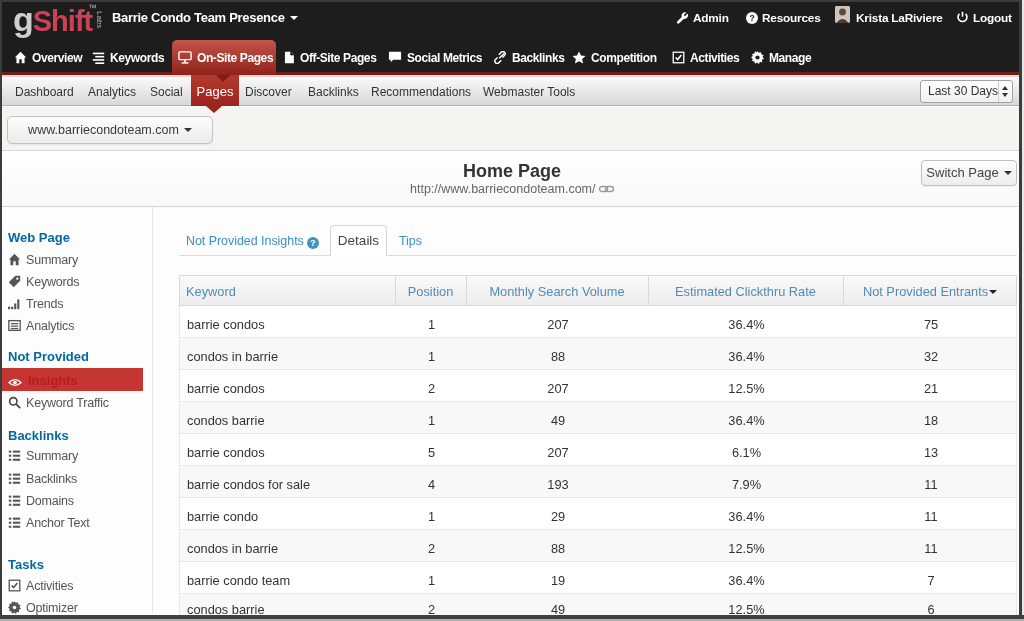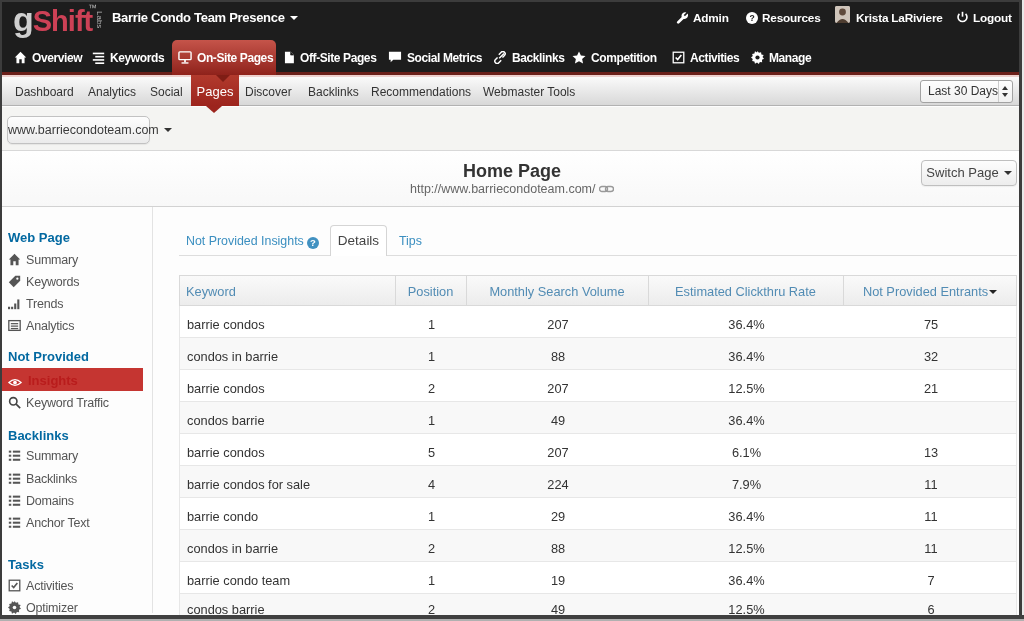--- a/index.html
+++ b/index.html
@@ -42,21 +42,21 @@
 #pagestab { left:191px; top:75px; width:48px; height:31px; background:linear-gradient(#b23a2d,#9c241d); z-index:7; }
 #pagestab-point { left:206px; top:106px; width:0; height:0; border-left:8px solid transparent; border-right:8px solid transparent; border-top:7px solid #9c241d; z-index:7; }
 #pagestab-label { left:191px; top:84px; width:48px; text-align:center; font-size:13px; color:#fff; z-index:9; }
 #select30 { left:920px; top:80px; width:93px; height:23px; background:linear-gradient(#fefefe,#f0f0f0); border:1px solid #a2a2a2; border-radius:3px; font-size:12px; color:#333; line-height:21px; padding-left:7px; }
 #select30 .sep { position:absolute; right:13px; top:0; width:1px; height:21px; background:#cccccc; }
 #select30 .up { position:absolute; right:4px; top:5px; width:0; height:0; border-left:3.5px solid transparent; border-right:3.5px solid transparent; border-bottom:4px solid #333; }
 #select30 .dn { position:absolute; right:4px; top:12px; width:0; height:0; border-left:3.5px solid transparent; border-right:3.5px solid transparent; border-top:4px solid #333; }
 
 
 #domainband { left:2px; top:107px; width:1017px; height:44px; background:#f4f4f2; border-bottom:1px solid #d8d8d8; }
-#domainbtn { left:7px; top:116px; width:143px; height:28px; background:linear-gradient(#fdfdfd,#ebebeb); border:1px solid #c2c2c2; border-radius:5px; font-size:12.5px; color:#3a3a3a; text-align:center; line-height:26px; white-space:nowrap; box-shadow:0 1px 1px rgba(0,0,0,0.06); }
+#domainbtn { left:7px; top:116px; width:206px; height:28px; background:linear-gradient(#fdfdfd,#ebebeb); border:1px solid #c2c2c2; border-radius:5px; font-size:12.5px; color:#3a3a3a; text-align:center; line-height:26px; white-space:nowrap; box-shadow:0 1px 1px rgba(0,0,0,0.06); }
 
 
 #pageheader { left:2px; top:151px; width:1017px; height:56px; background:linear-gradient(#ffffff,#f8f8f8); border-bottom:1px solid #d2d2d2; }
 #hp-title { left:2px; top:161px; width:1020px; text-align:center; font-size:18px; font-weight:bold; color:#333; }
 #hp-url { left:2px; top:182px; width:1020px; text-align:center; font-size:12.5px; color:#666; }
 #switchbtn { left:921px; top:160px; width:96px; height:26px; background:linear-gradient(#fdfdfd,#ededed); border:1px solid #bfbfbf; border-radius:4px; font-size:13px; color:#444; text-align:center; line-height:24px; box-shadow:0 1px 1px rgba(0,0,0,0.05); }
 
 
 #sideborder { left:152px; top:207px; width:1px; height:406px; background:#e3e3e3; }
 .sbhead { left:8px; font-size:13px; font-weight:bold; color:#0369a1; white-space:nowrap; }
@@ -295,32 +295,33 @@
         <div class="abs td" style="left:216px; top:11px; width:71px; text-align:center;">2</div>
         <div class="abs td" style="left:287px; top:11px; width:182px; text-align:center;">207</div>
         <div class="abs td" style="left:469px; top:11px; width:195px; text-align:center;">12.5%</div>
         <div class="abs td" style="left:664px; top:11px; width:174px; text-align:center;">21</div>
       </div>
   <div class="abs row alt" style="top:402px;">
         <div class="abs td" style="left:7px; top:11px;">condos barrie</div>
         <div class="abs td" style="left:216px; top:11px; width:71px; text-align:center;">1</div>
         <div class="abs td" style="left:287px; top:11px; width:182px; text-align:center;">49</div>
         <div class="abs td" style="left:469px; top:11px; width:195px; text-align:center;">36.4%</div>
+        <div class="abs td" style="left:664px; top:11px; width:174px; text-align:center;">18</div>
       </div>
   <div class="abs row" style="top:434px;">
         <div class="abs td" style="left:7px; top:11px;">barrie condos</div>
         <div class="abs td" style="left:216px; top:11px; width:71px; text-align:center;">5</div>
         <div class="abs td" style="left:287px; top:11px; width:182px; text-align:center;">207</div>
         <div class="abs td" style="left:469px; top:11px; width:195px; text-align:center;">6.1%</div>
         <div class="abs td" style="left:664px; top:11px; width:174px; text-align:center;">13</div>
       </div>
   <div class="abs row alt" style="top:466px;">
         <div class="abs td" style="left:7px; top:11px;">barrie condos for sale</div>
         <div class="abs td" style="left:216px; top:11px; width:71px; text-align:center;">4</div>
-        <div class="abs td" style="left:287px; top:11px; width:182px; text-align:center;">224</div>
+        <div class="abs td" style="left:287px; top:11px; width:182px; text-align:center;">193</div>
         <div class="abs td" style="left:469px; top:11px; width:195px; text-align:center;">7.9%</div>
         <div class="abs td" style="left:664px; top:11px; width:174px; text-align:center;">11</div>
       </div>
   <div class="abs row" style="top:498px;">
         <div class="abs td" style="left:7px; top:11px;">barrie condo</div>
         <div class="abs td" style="left:216px; top:11px; width:71px; text-align:center;">1</div>
         <div class="abs td" style="left:287px; top:11px; width:182px; text-align:center;">29</div>
         <div class="abs td" style="left:469px; top:11px; width:195px; text-align:center;">36.4%</div>
         <div class="abs td" style="left:664px; top:11px; width:174px; text-align:center;">11</div>
       </div>

